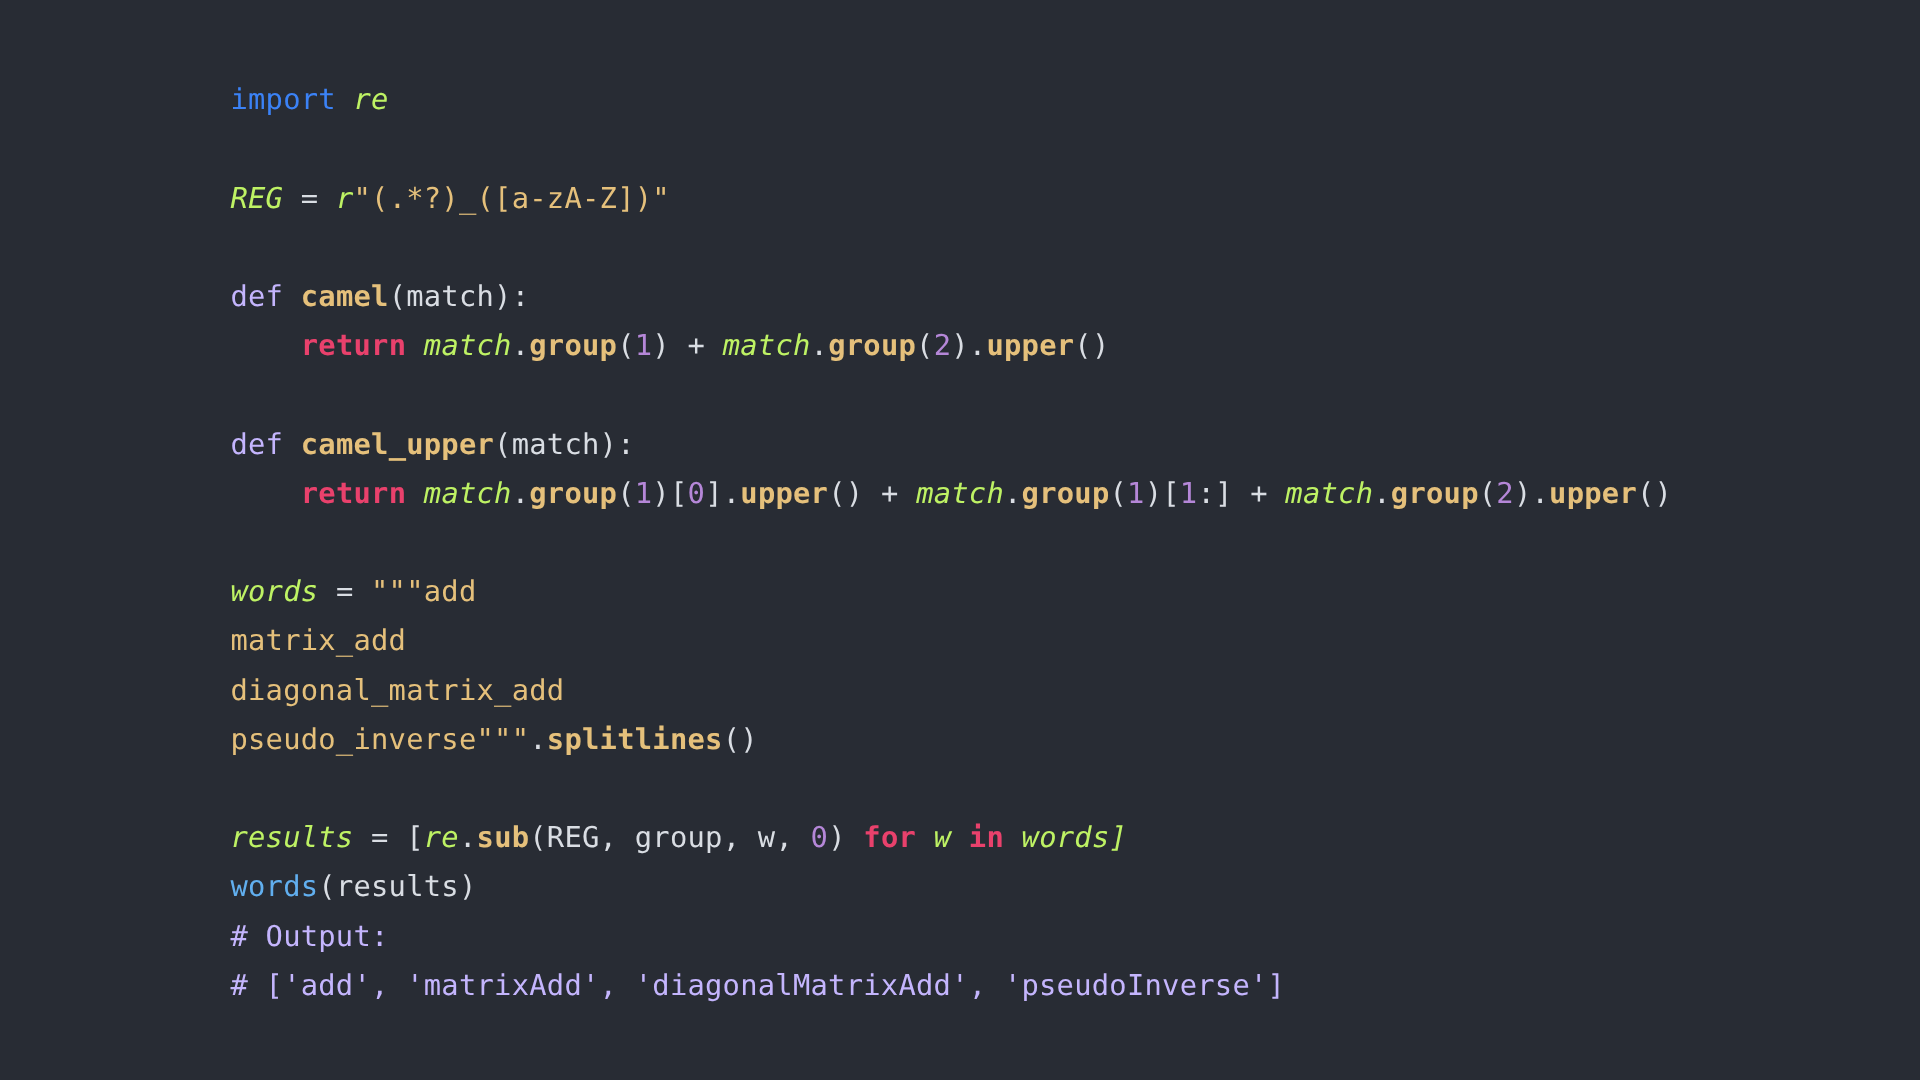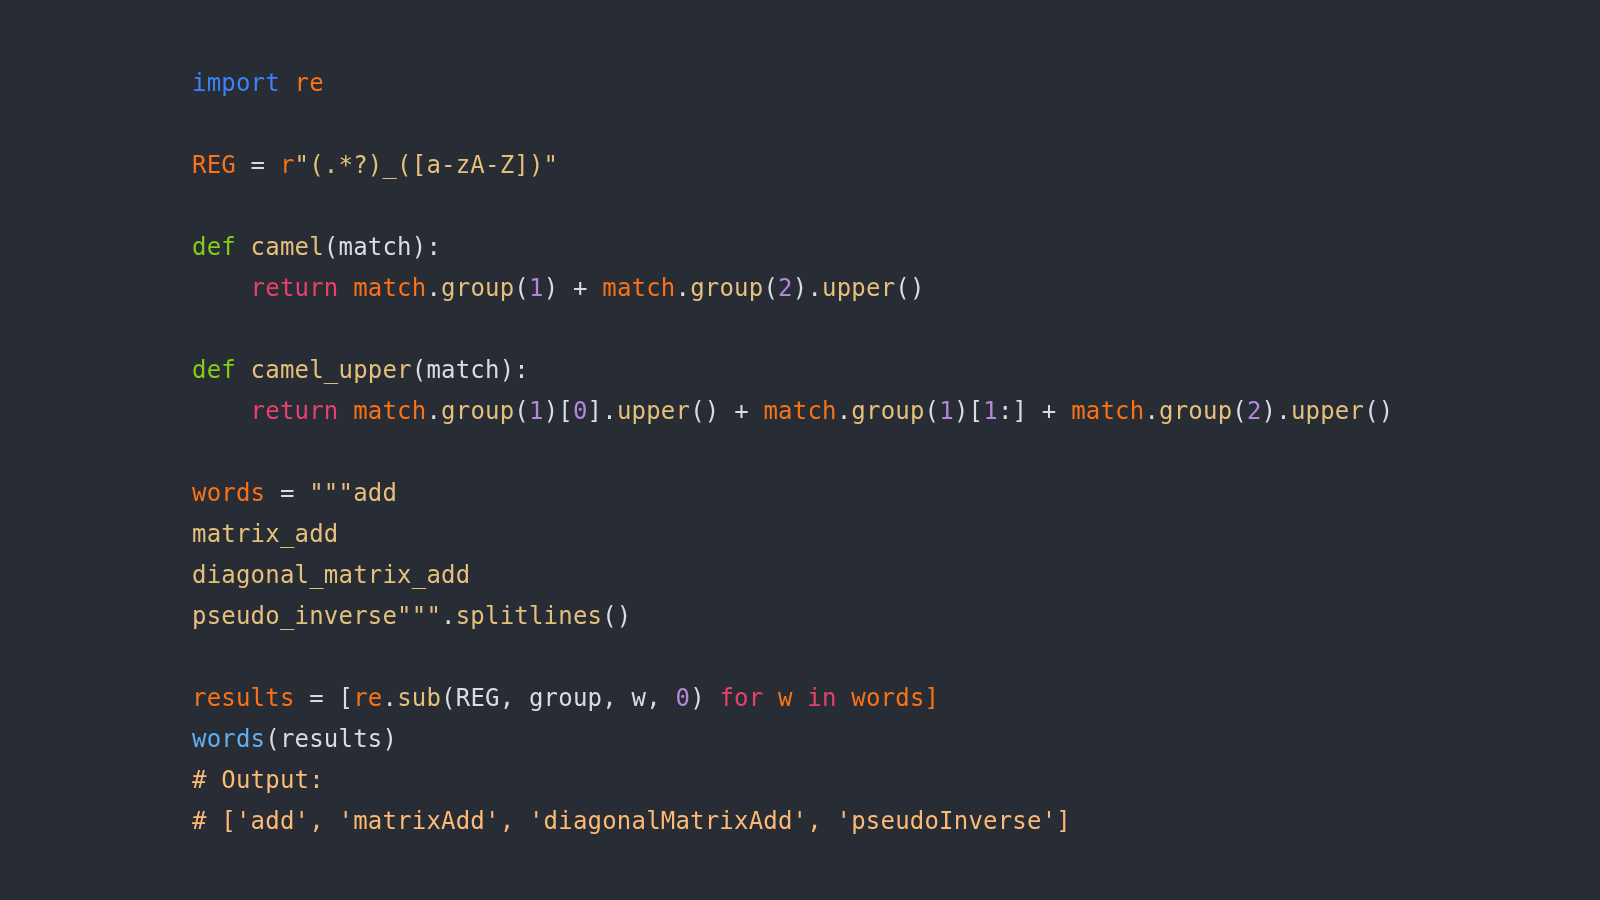--- a/index.html
+++ b/index.html
@@ -13,30 +13,30 @@
   .code-area {
     font-family: "Menlo", "Consolas", "DejaVu Sans Mono", monospace;
     font-size: 24px;
     line-height: 41px;
     white-space: pre;
     color: #d9dde3;
     padding: 63px 0 0 192px;
     letter-spacing: 0.2px;
   }
   .kw-import   { color: #3b82f6; }   
-  .kw-def      { color: #84cc16; }   
-  .kw-flow     { color: #e9416c; }   
-  .name        { color: #f97316; }
-  .fn-name     { color: #e5c07b; }   
+  .kw-def      { color: #c4b5fd; }   
+  .kw-flow     { color: #e9416c; font-weight: bold; }   
+  .name        { color: #bef264; font-style: italic; }
+  .fn-name     { color: #e5c07b; font-weight: bold; }   
   .str         { color: #e5c07b; }   
   .num         { color: #b587d8; }   
   .punct       { color: #d9dde3; }
   .dot         { color: #d9dde3; }
   .builtin     { color: #61afef; }
-  .comment     { color: #fdba74; }
+  .comment     { color: #c4b5fd; }
 </style>
 </head>
 <body>
 
 <div class="code-area"><span><span class="kw-import">import</span> <span class="name">re</span></span>
 
 <span><span class="name">REG</span><span class="punct"> = </span><span class="name">r</span><span class="str">"(.*?)_([a-zA-Z])"</span></span>
 
 <span><span class="kw-def">def</span> <span class="fn-name">camel</span><span class="punct">(match):</span></span>
 <span><span>    </span><span class="kw-flow">return</span><span class="name"> match</span><span class="dot">.</span><span class="fn-name">group</span><span class="punct">(</span><span class="num">1</span><span class="punct">)</span><span class="punct"> + </span><span class="name">match</span><span class="dot">.</span><span class="fn-name">group</span><span class="punct">(</span><span class="num">2</span><span class="punct">)</span><span class="dot">.</span><span class="fn-name">upper</span><span class="punct">()</span></span>

